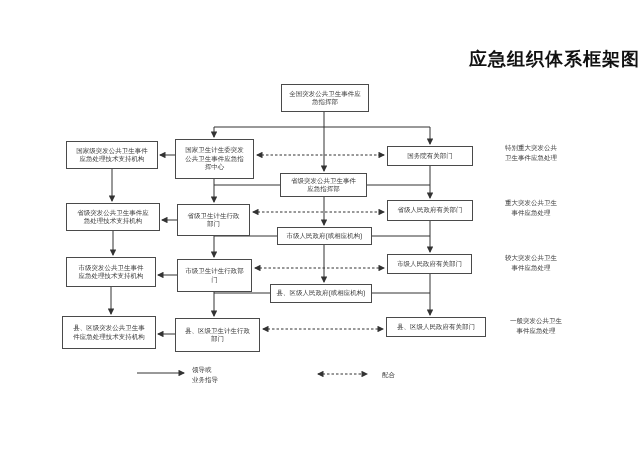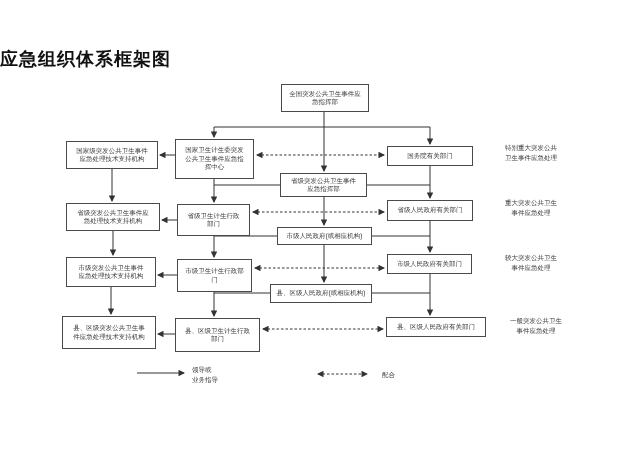--- a/index.html
+++ b/index.html
@@ -1,18 +1,18 @@
 <!DOCTYPE html>
 <html><head>
 <meta charset="utf-8">
 <style>
   html,body{margin:0;padding:0;background:#ffffff;}
   body{font-family:"Liberation Sans",sans-serif;}
   .canvas{position:relative;width:640px;height:453px;background:#ffffff;overflow:hidden;}
-  .title{position:absolute;left:0;right:0;top:47px;text-align:left;font-size:18px;
+  .title{position:absolute;left:0;right:0;top:47px;text-align:right;font-size:18px;
          font-weight:bold;color:#111;letter-spacing:1px;}
   svg.wires{position:absolute;left:0;top:0;width:640px;height:453px;}
   .node{position:absolute;border:1px solid #4a4a4a;background:#ffffff;display:flex;
         align-items:center;justify-content:center;text-align:center;font-size:6.5px;
         line-height:8.5px;color:#3a3a3a;white-space:pre-line;box-sizing:border-box;padding:1px;}
   #n1{left:281px;top:84px;width:88px;height:28px;}
   #n2{left:66px;top:141px;width:92px;height:28px;}
   #n3{left:175px;top:139px;width:79px;height:40px;}
   #n4{left:387px;top:146px;width:86px;height:20px;}
   #n5{left:280px;top:173px;width:87px;height:24px;}

